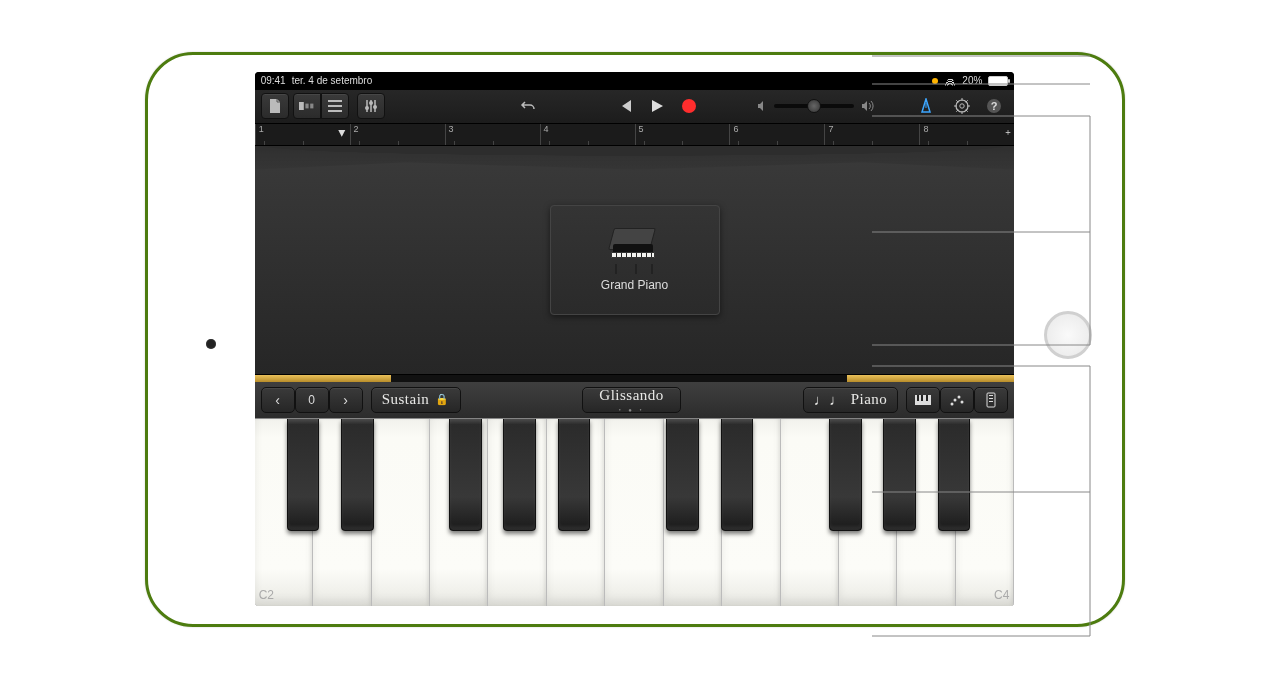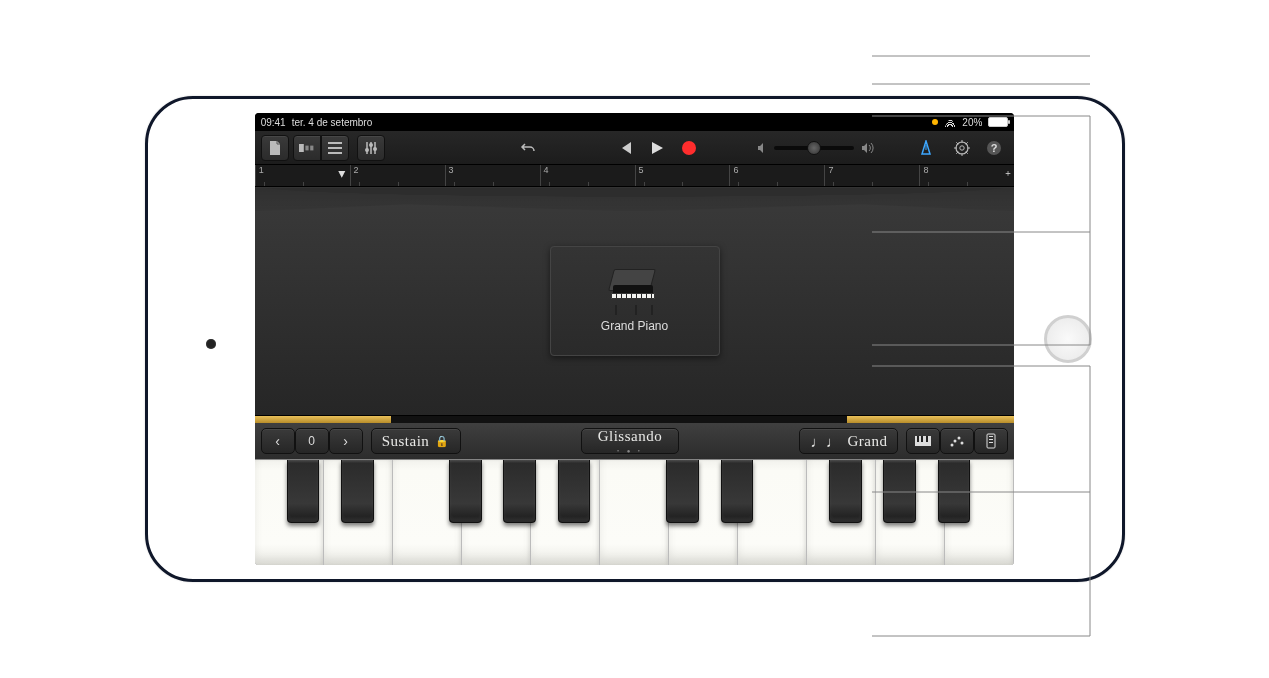--- a/index.html
+++ b/index.html
@@ -7,23 +7,23 @@
     background:#fff;
     display:flex;
     align-items:center;
     justify-content:center;
     width:1269px;
     height:678px;
     font-family: -apple-system, Helvetica, Arial, sans-serif;
   }
   .ipad-frame{
     width:980px;
-    height:486px;
+    height:575px;
     background:#fff;
-    border:3px solid #0f172a;
+    border:3px solid #4d7c0f;
     border-radius:48px;
     position:relative;
     box-shadow:0 0 2px rgba(0,0,0,.2);
   }
   .camera{
     position:absolute;
     left:6%;
     top:50%;
     width:10px;height:10px;border-radius:50%;
     background:#222;
@@ -388,21 +388,21 @@
         <span class="lock-icon">🔒</span>
       </div>
       <div class="spacer"></div>
       <div class="pill script gliss">
         <span>Glissando</span>
         <span class="dots">• ● •</span>
       </div>
       <div class="spacer"></div>
       <div class="pill script">
         <span style="font-family:sans-serif">♩♩</span>
-        <span>Grand</span>
+        <span>Piano</span>
       </div>
       <div class="seg">
         <div class="pill icon-btn">
           <svg width="16" height="14" viewBox="0 0 16 14">
               <rect x="0" y="2" width="16" height="10" fill="#ddd"></rect>
               <rect x="2" y="2" width="2" height="6" fill="#222"></rect>
               <rect x="6" y="2" width="2" height="6" fill="#222"></rect>
               <rect x="11" y="2" width="2" height="6" fill="#222"></rect>
             </svg>
         </div>
@@ -420,31 +420,37 @@
               <rect x="4" y="3" width="4" height="1" fill="#ddd"></rect>
               <rect x="4" y="6" width="4" height="1" fill="#ddd"></rect>
               <rect x="4" y="9" width="4" height="1" fill="#ddd"></rect>
             </svg>
         </div>
       </div>
     </div>
 
     <div class="keyboard" id="kbd">
 
-      <div class="white-key"></div>
-      <div class="white-key"></div>
-      <div class="white-key"></div>
-      <div class="white-key"></div>
-      <div class="white-key"></div>
-      <div class="white-key"></div>
-      <div class="white-key"></div>
-      <div class="white-key"></div>
-      <div class="white-key"></div>
-      <div class="white-key"></div>
-      <div class="white-key"></div>
+      <div class="white-key">
+          <span class="label">C2</span>
+        </div>
+      <div class="white-key"></div>
+      <div class="white-key"></div>
+      <div class="white-key"></div>
+      <div class="white-key"></div>
+      <div class="white-key"></div>
+      <div class="white-key"></div>
+      <div class="white-key"></div>
+      <div class="white-key"></div>
+      <div class="white-key"></div>
+      <div class="white-key"></div>
+      <div class="white-key"></div>
+      <div class="white-key">
+          <span class="label" style="left:auto;right:4px">C4</span>
+        </div>
       <div class="black-keys" id="bk">
           <div class="black-key" style="left: 4.2%;"></div>
           <div class="black-key" style="left: 11.35%;"></div>
           <div class="black-key" style="left: 25.6%;"></div>
           <div class="black-key" style="left: 32.75%;"></div>
           <div class="black-key" style="left: 39.9%;"></div>
           <div class="black-key" style="left: 54.2%;"></div>
           <div class="black-key" style="left: 61.35%;"></div>
           <div class="black-key" style="left: 75.6%;"></div>
           <div class="black-key" style="left: 82.75%;"></div>

